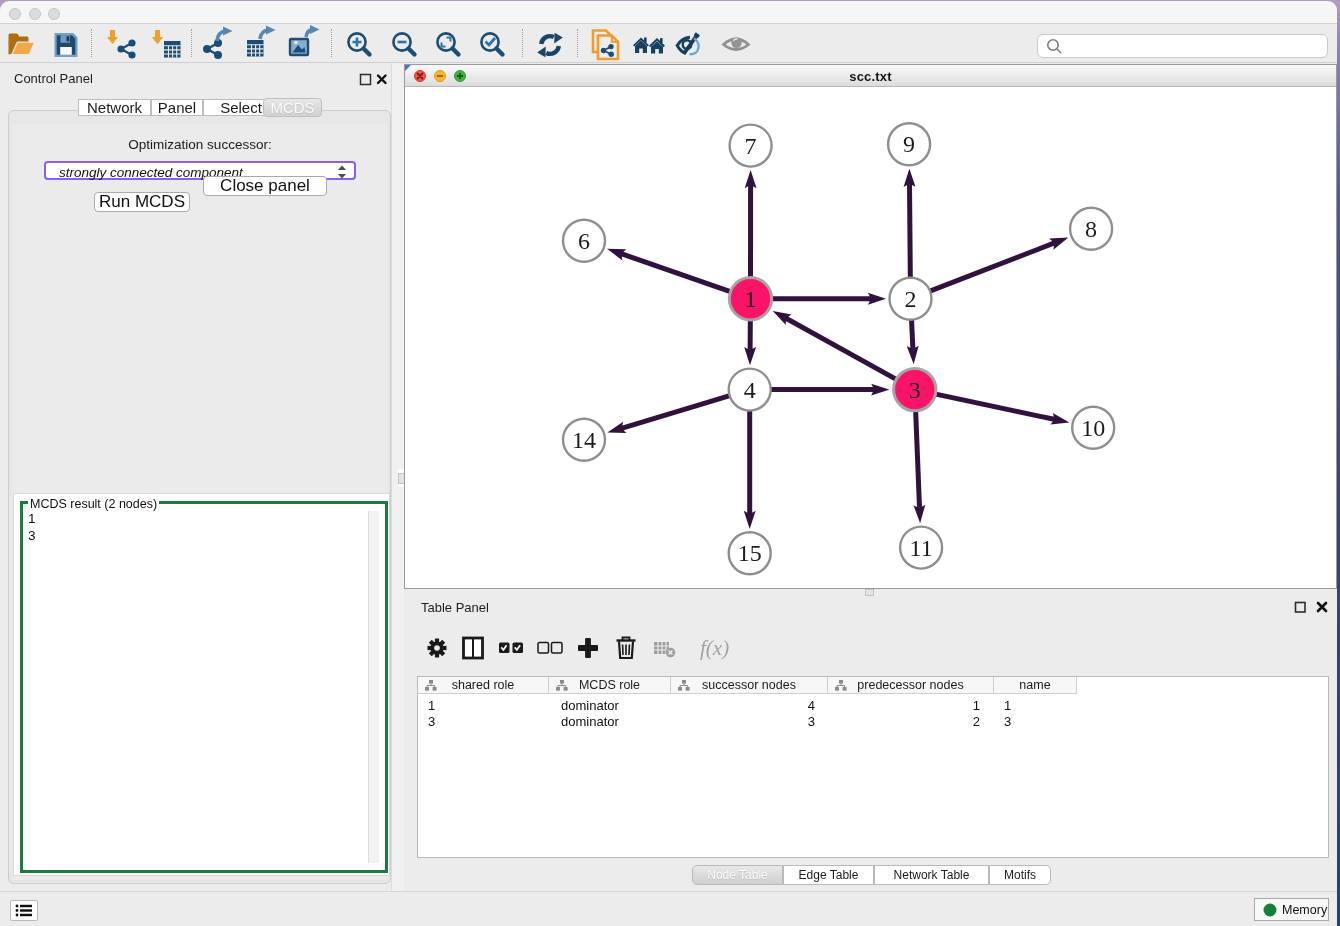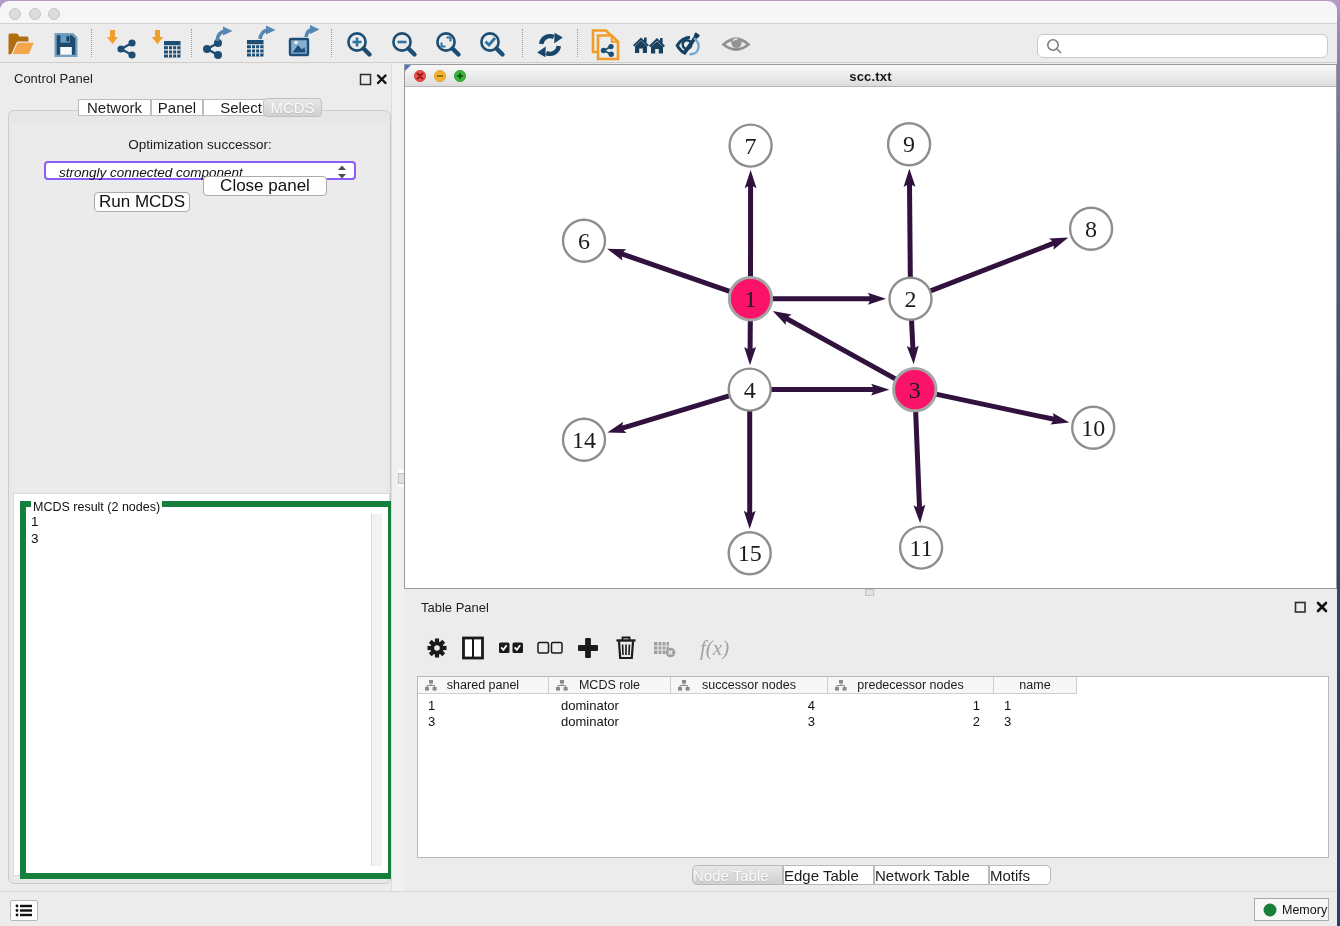--- a/index.html
+++ b/index.html
@@ -37,21 +37,21 @@
   #cpOuter{left:8px;top:110px;width:383px;height:774px;background:#e7e7e7;
      border:1px solid #cccccc;border-radius:6px;box-sizing:border-box;}
   #cpInner{left:12px;top:124px;width:375px;height:756px;background:#ebebeb;}
   #optLabel{left:0px;top:137px;width:400px;text-align:center;font-size:13.5px;color:#1b1b1b;}
   #combo{left:44px;top:161px;width:312px;height:19px;background:#fff;border:2px solid #8b5cf6;
      border-radius:4px;box-sizing:border-box;font-style:italic;}
   #comboText{position:absolute;left:13px;top:2px;font-size:13.5px;color:#111;}
   .btn{position:absolute;height:20px;background:#fefefe;border:1px solid #ababab;border-radius:4px;
      box-sizing:border-box;font-size:17px;color:#111;text-align:center;line-height:18px;}
   #resPanel{left:13px;top:493px;width:377px;height:383px;background:#fff;border:1px solid #d9d9d9;box-sizing:border-box;}
-  #fsBox{position:absolute;left:6px;top:7px;width:362px;height:366px;border:6px solid #15803d;}
+  #fsBox{position:absolute;left:6px;top:7px;width:362px;height:366px;border:3px solid #15803d;}
   #fsLegend{position:absolute;left:5px;top:-7px;background:#fff;padding:0 2px;font-size:12.5px;color:#111;}
   #fsText{position:absolute;left:5px;top:6px;font-size:13.5px;color:#111;line-height:17px;}
   #fsScroll{position:absolute;right:6px;top:7px;width:10px;height:352px;background:#f2f2f2;
      border-left:1px solid #dcdcdc;}
   
   #netWin{left:404px;top:64px;width:933px;height:525px;border:1px solid #9a9a9a;
      box-sizing:border-box;background:#fff;}
   #netTitle{position:absolute;left:0;top:0;width:100%;height:22px;
      background:linear-gradient(#f8f8f8,#ededed 45%,#dcdcdc);border-bottom:1px solid #b6b6b6;box-sizing:border-box;}
   #netTitleText{position:absolute;top:4px;left:0;width:100%;text-align:center;font-size:13px;color:#161616;font-weight:bold;letter-spacing:0.2px;}
@@ -62,21 +62,21 @@
   #tblBox{left:417px;top:676px;width:912px;height:182px;background:#fff;border:1px solid #b9b9b9;box-sizing:border-box;}
   .hcell{position:absolute;top:0;height:17px;background:#f7f7f7;border-right:1px solid #cfcfcf;
      border-bottom:1px solid #cfcfcf;box-sizing:border-box;font-size:12.5px;color:#1b1b1b;}
   .hlab{position:absolute;top:1px;width:100%;text-align:center;}
   .hicon{position:absolute;left:7px;top:3px;}
   .divHandle{position:absolute;background:#e3e3e3;border:1px solid #c3c3c3;box-sizing:border-box;}
   .rowtext{position:absolute;font-size:13px;color:#111;}
   
   #btTabs{left:692px;top:865px;height:20px;}
   .btab{position:absolute;top:0;height:20px;background:#fff;border:1px solid #b9b9b9;
-     box-sizing:border-box;font-size:15px;color:#1b1b1b;text-align:left;line-height:19px;}
+     box-sizing:border-box;font-size:12px;color:#1b1b1b;text-align:center;line-height:19px;}
   #btabNode{background:linear-gradient(#e8e8e8,#dadada 55%,#d0d0d0);color:#fbfbfb;border-radius:5px 0 0 5px;text-shadow:0 1px 1px #bdbdbd;}
   
   #statusBar{left:0;top:891px;width:1337px;height:35px;background:#ececec;border-top:1px solid #d6d6d6;box-sizing:border-box;}
   #listBtn{position:absolute;left:10px;top:8px;width:28px;height:21px;background:#fdfdfd;
      border:1px solid #b9b9b9;box-sizing:border-box;border-radius:2px;}
   #memBtn{position:absolute;left:1254px;top:6px;width:75px;height:23px;background:#f8f8f8;
      border:1px solid #a9a9a9;box-sizing:border-box;font-size:12.5px;color:#111;}
 </style>
 </head>
 <body>
@@ -398,21 +398,21 @@
   </svg>
 </div>
 <div class="abs" id="tblBox">
   <div class="hcell" style="left:0;width:131px">
       <svg class="hicon" width="12" height="11" viewBox="0 0 12 11">
         <rect x="4" y="0" width="4" height="3.6" fill="#8a8a8a"></rect>
         <rect x="0" y="7" width="4" height="3.6" fill="#8a8a8a"></rect>
         <rect x="7.6" y="7" width="4" height="3.6" fill="#8a8a8a"></rect>
         <path d="M6,3.6 V5.5 M2,7 V5.5 H9.6 V7" stroke="#8a8a8a" fill="none" stroke-width="1"></path>
       </svg>
-      <div class="hlab">shared panel</div>
+      <div class="hlab">shared role</div>
     </div>
   <div class="hcell" style="left:131px;width:122px">
       <svg class="hicon" width="12" height="11" viewBox="0 0 12 11">
         <rect x="4" y="0" width="4" height="3.6" fill="#8a8a8a"></rect>
         <rect x="0" y="7" width="4" height="3.6" fill="#8a8a8a"></rect>
         <rect x="7.6" y="7" width="4" height="3.6" fill="#8a8a8a"></rect>
         <path d="M6,3.6 V5.5 M2,7 V5.5 H9.6 V7" stroke="#8a8a8a" fill="none" stroke-width="1"></path>
       </svg>
       <div class="hlab">MCDS role</div>
     </div>

